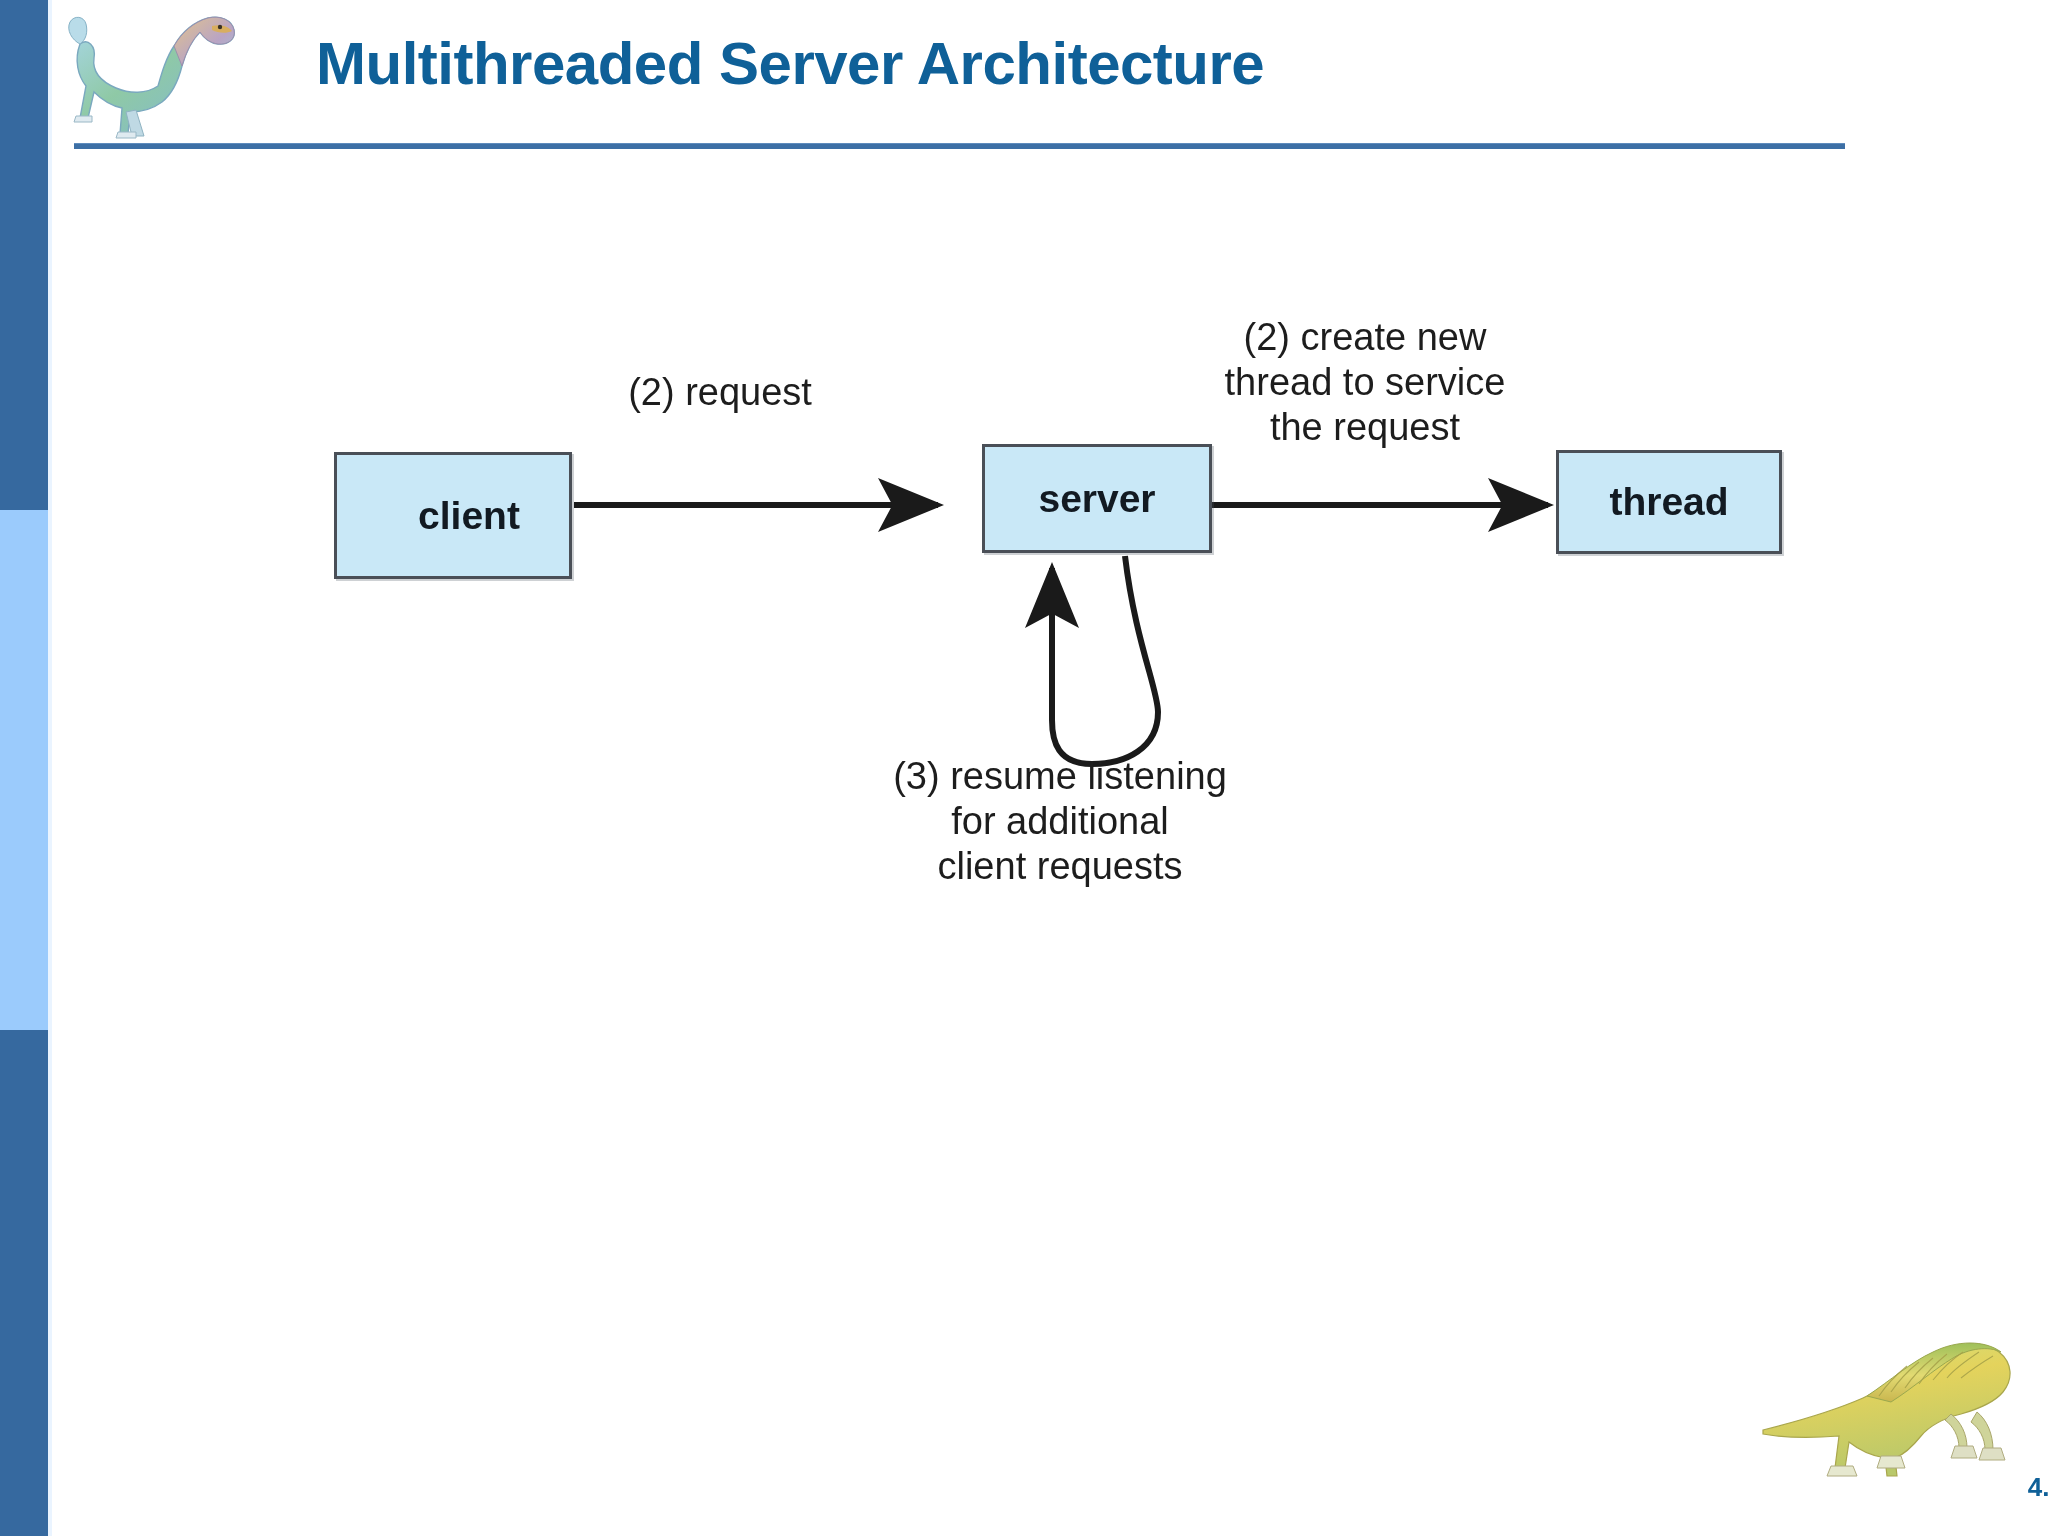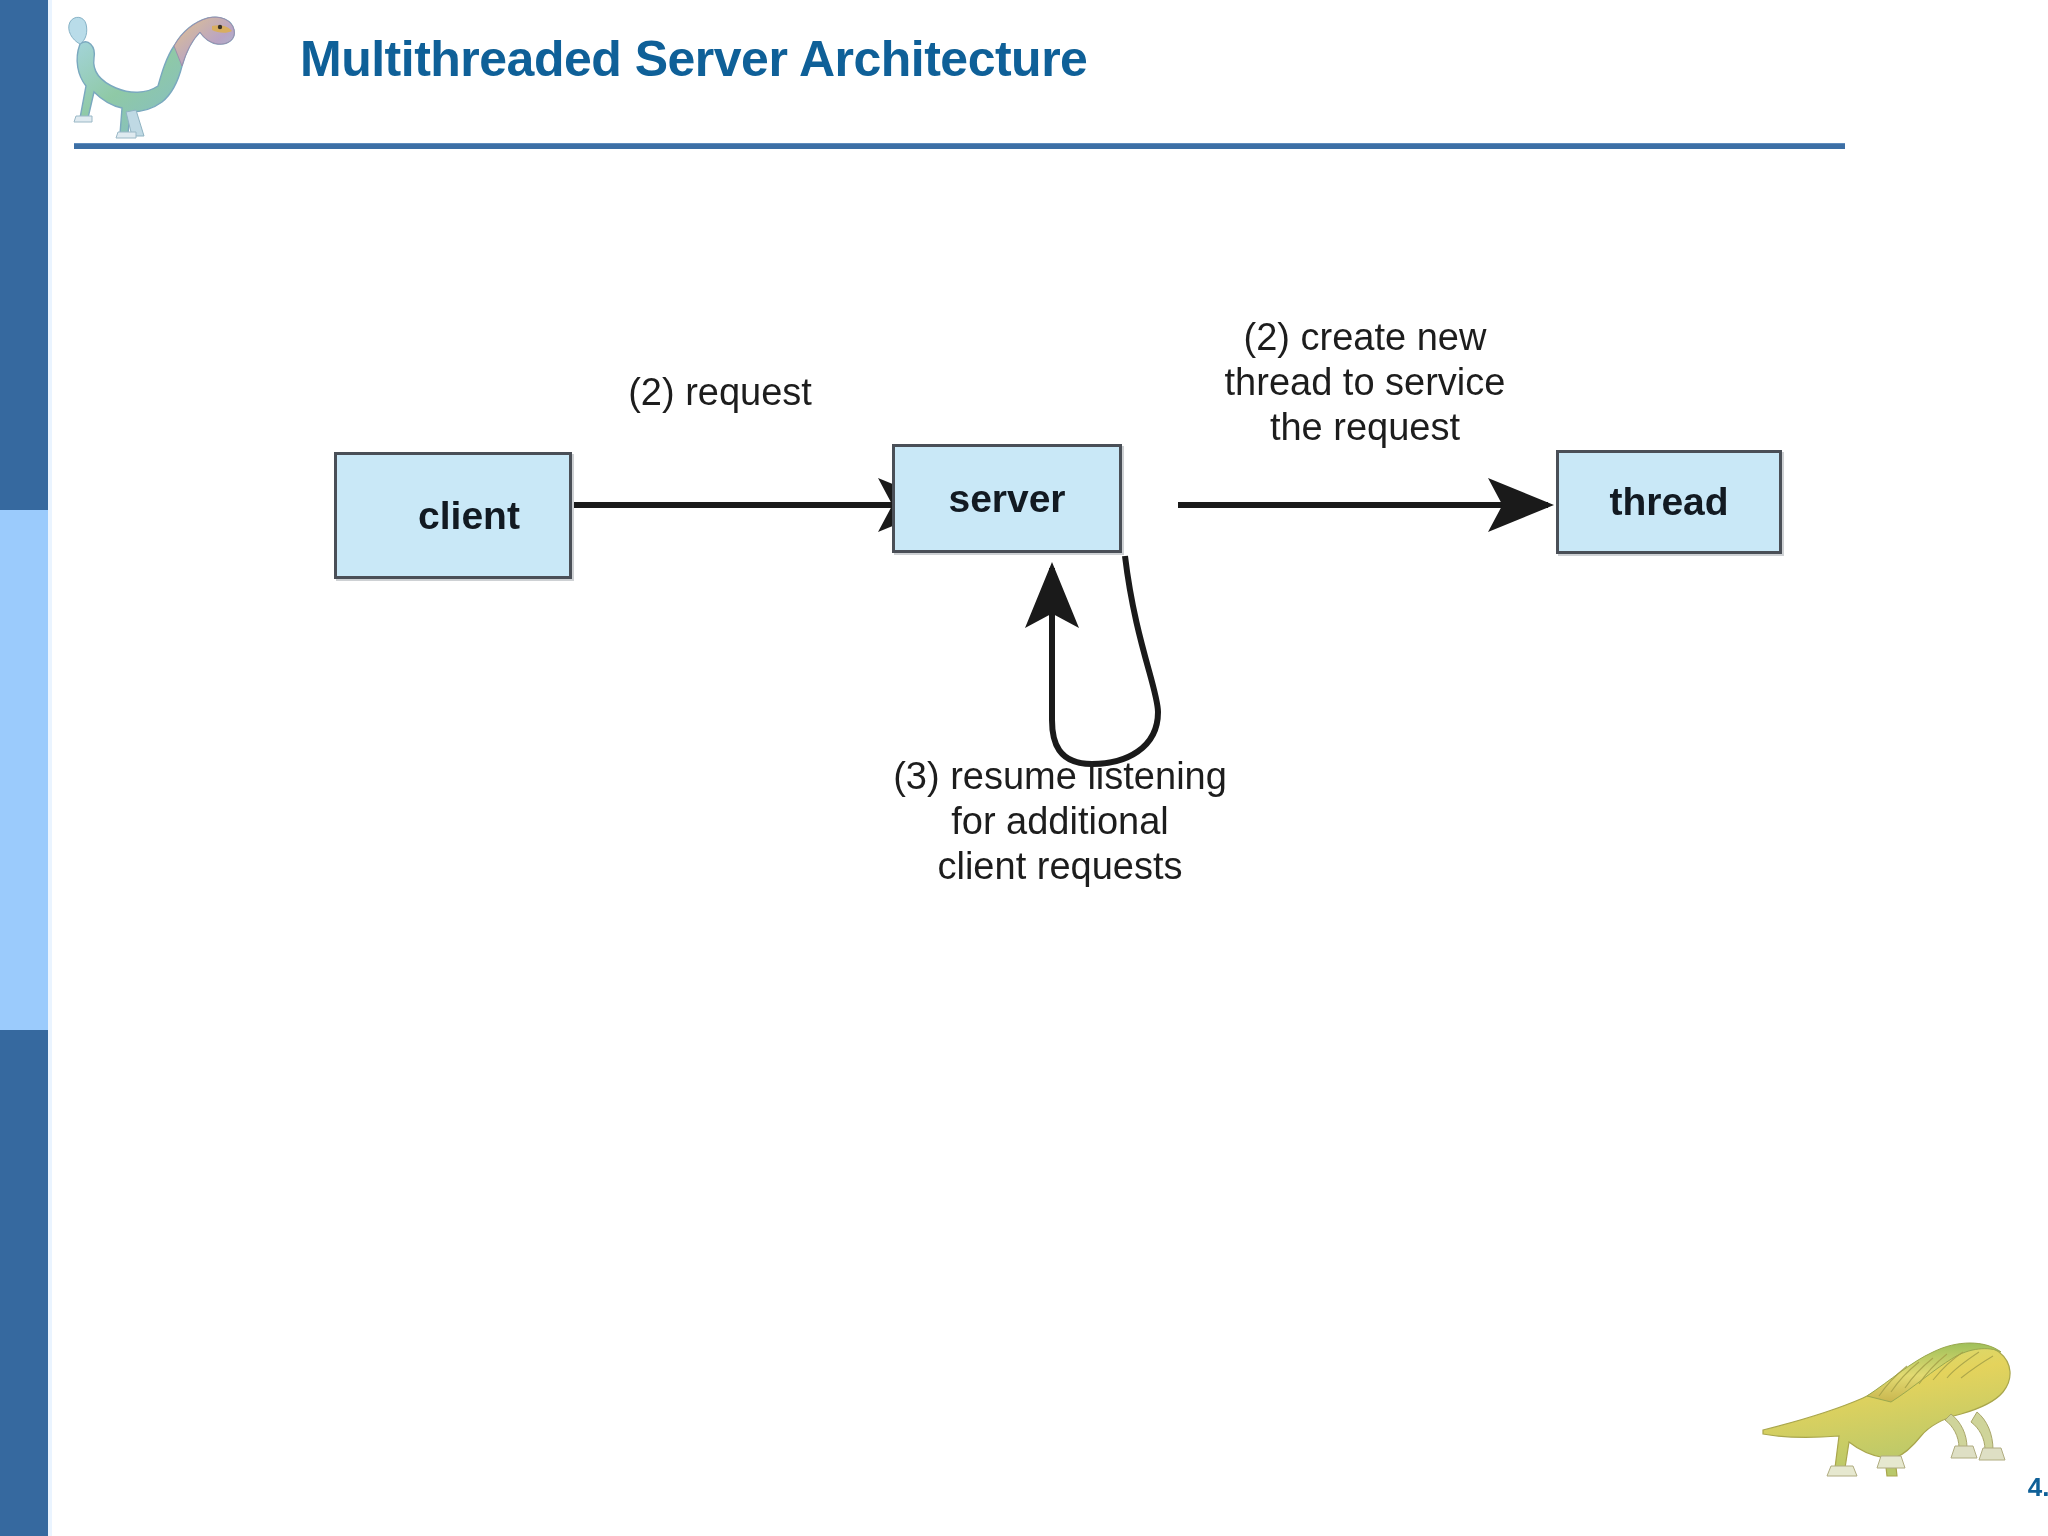--- a/index.html
+++ b/index.html
@@ -47,24 +47,24 @@
   
   .header-logo {
     position: absolute;
     left: 62px;
     top: 2px;
     width: 190px;
     height: 150px;
   }
   .slide-title {
     position: absolute;
-    left: 300px;
+    left: 316px;
     top: 34px;
     width: 1560px;
-    font-size: 50px;
+    font-size: 60px;
     font-weight: bold;
     color: #0f6098;
     letter-spacing: -0.5px;
     line-height: 1.0;
     white-space: nowrap;
   }
   .title-rule {
     position: absolute;
     left: 74px;
     top: 143px;
@@ -90,21 +90,21 @@
     box-shadow: 2px 2px 0 rgba(80,90,100,.28);
     display: flex;
     align-items: center;
     justify-content: center;
     font-weight: bold;
     color: #121a22;
     font-size: 39px;
     box-sizing: border-box;
   }
   .node-client { left: 334px;  top: 452px; width: 238px; height: 127px; padding-left: 32px; }
-  .node-server { left: 892px;  top: 444px; width: 230px; height: 109px; }
+  .node-server { left: 982px;  top: 444px; width: 230px; height: 109px; }
   .node-thread { left: 1556px; top: 450px; width: 226px; height: 104px; }
 
   .caption {
     position: absolute;
     color: #1d1d1d;
     font-size: 38px;
     line-height: 1.18;
     text-align: center;
     white-space: pre-line;
   }

